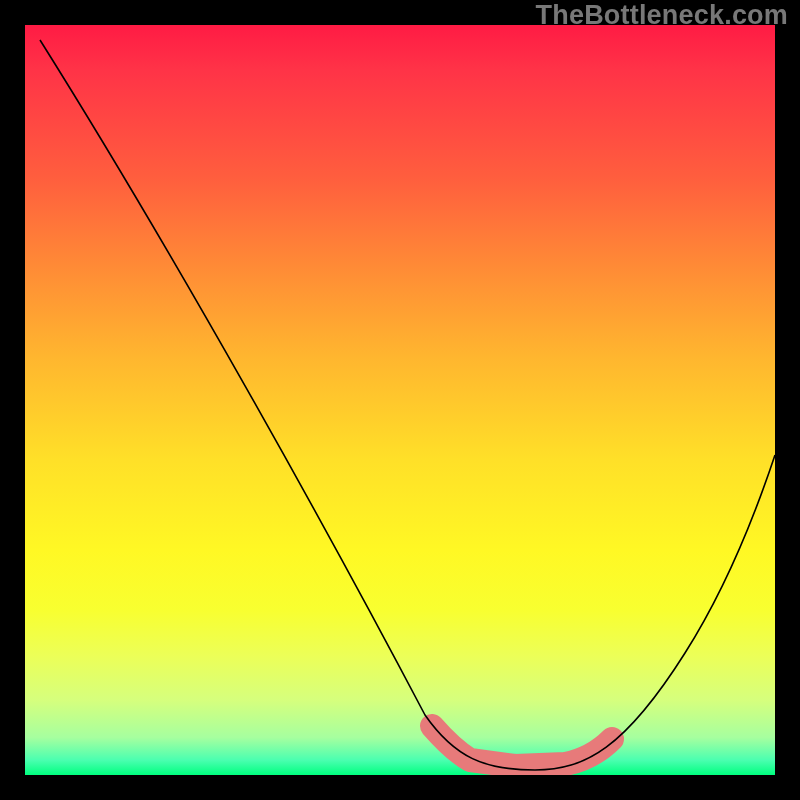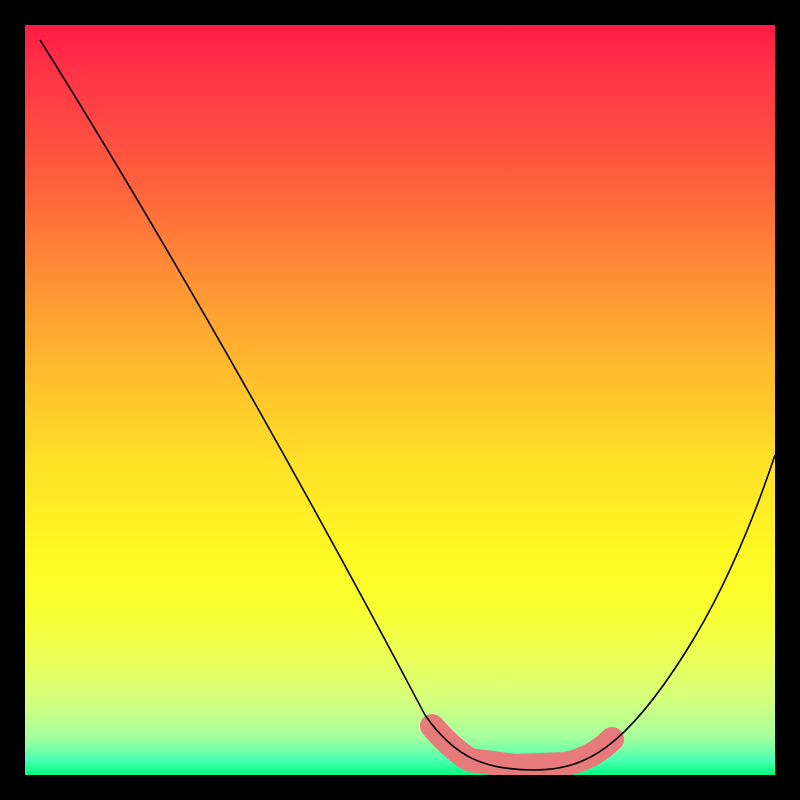--- a/index.html
+++ b/index.html
@@ -69,20 +69,21 @@
     stroke-width: 24;
     fill: none;
     stroke-linecap: round;
     stroke-linejoin: round;
   }
 </style>
 </head>
 <body>
 
 <div class="frame">
+  <div class="watermark">TheBottleneck.com</div>
 
   <div class="plot">
     <div class="gradient"></div>
 
     <svg class="curve" viewBox="0 0 750 750" preserveAspectRatio="none">
       <path class="highlight-wide" d="M 407 701
            Q 428 725 445 735
            L 490 741
            L 540 739
            Q 567 734 587 714"></path>

